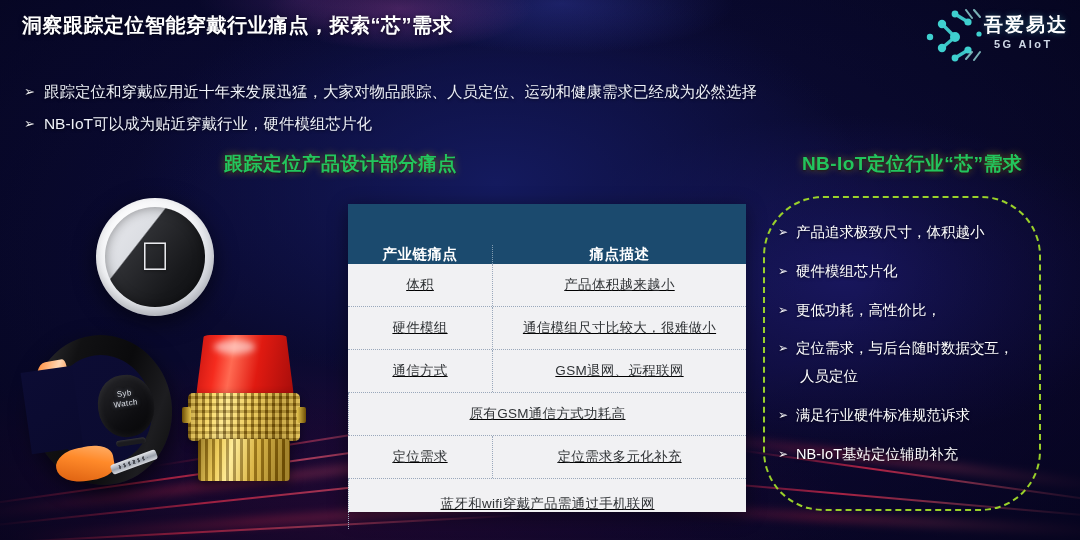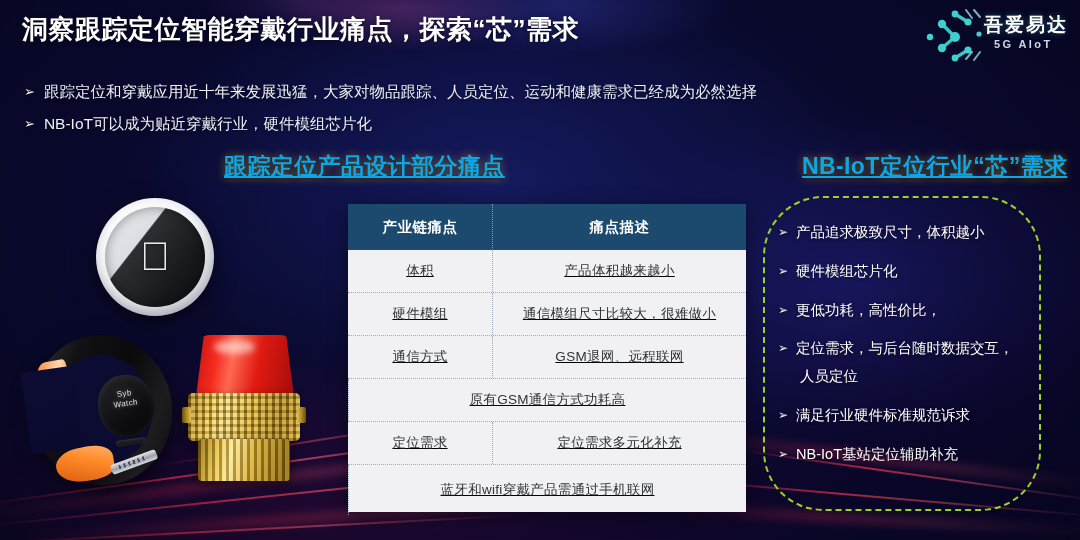--- a/index.html
+++ b/index.html
@@ -37,21 +37,21 @@
   .streak{
     position:absolute; height:2px; border-radius:2px;
     background:linear-gradient(90deg, rgba(255,40,80,0) 0%, rgba(255,50,90,.95) 35%, rgba(255,90,120,.75) 60%, rgba(255,40,80,0) 100%);
     filter:blur(.6px);
   }
   .streak.soft{ height:7px; filter:blur(5px); opacity:.55; }
 
   
   .slide-title{
     position:absolute; left:22px; top:12px;
-    font-size:26px; font-weight:bold; color:#ffffff;
+    font-size:20px; font-weight:bold; color:#ffffff;
     letter-spacing:.5px; text-shadow:0 1px 4px rgba(0,0,0,.6);
   }
   .logo{
     position:absolute; right:8px; top:4px; width:150px; height:62px;
   }
   .logo-dots{ position:absolute; left:0; top:0; width:66px; height:62px; }
   .logo-text{
     position:absolute; left:62px; top:8px;
     color:#ffffff; font-size:19px; font-weight:bold; letter-spacing:2px;
     text-shadow:0 0 6px rgba(90,230,230,.35);
@@ -65,24 +65,23 @@
   .intro{ position:absolute; left:24px; top:82px; width:940px; }
   .intro-row{
     display:flex; align-items:flex-start; gap:9px;
     color:#eef1f8; font-size:15.5px; line-height:1.35; margin-bottom:11px;
     text-shadow:0 1px 3px rgba(0,0,0,.55);
   }
   .arrow{ color:#ffffff; font-size:13px; line-height:1.5; opacity:.95; }
 
   
   .sec-title{
-    position:absolute; font-size:23px; font-weight:bold; color:#0ea5e9;
+    position:absolute; font-size:19px; font-weight:bold; color:#22c55e;
     text-shadow:0 0 9px rgba(255,210,0,.45), 0 1px 2px rgba(0,0,0,.6);
     letter-spacing:.4px;
-    text-decoration:underline;
   }
   #title-left { left:224px; top:151px; }
   #title-right{ left:779px; top:151px;margin-left:23px; }
 
   
   .photos{ position:absolute; left:0; top:185px; width:340px; height:330px; }
 
   .airtag{ position:absolute; left:96px; top:13px; width:118px; height:118px; }
   .airtag .ring{
     position:absolute; inset:0; border-radius:50%;
@@ -183,21 +182,21 @@
       linear-gradient(100deg,#6f5005 0%,#e8c44c 22%,#fff0a4 36%,#cda430 60%,#7c5a07 90%);
     box-shadow:0 4px 12px rgba(0,0,0,.5);
   }
 
   
   .table{
     position:absolute; left:348px; top:204px; width:398px; height:308px;
     background:#f1f1f3; box-shadow:0 4px 18px rgba(0,0,0,.45);
   }
   .t-head{
-    display:flex; height:46px; background:#1b4a6e; color:#ffffff;
+    display:flex; height:60px; background:#1b4a6e; color:#ffffff;align-items:flex-end;
   }
   .t-head > div{
     display:flex; align-items:center; justify-content:center;
     font-size:14.5px; font-weight:bold; letter-spacing:.5px;
   }
   .c1{ width:144px; }
   .c2{ flex:1; border-left:1px dotted rgba(255,255,255,.45); }
   .t-row{
     display:flex; height:43px; border-bottom:1px dotted #9aa8bb;text-decoration:underline;
   }

